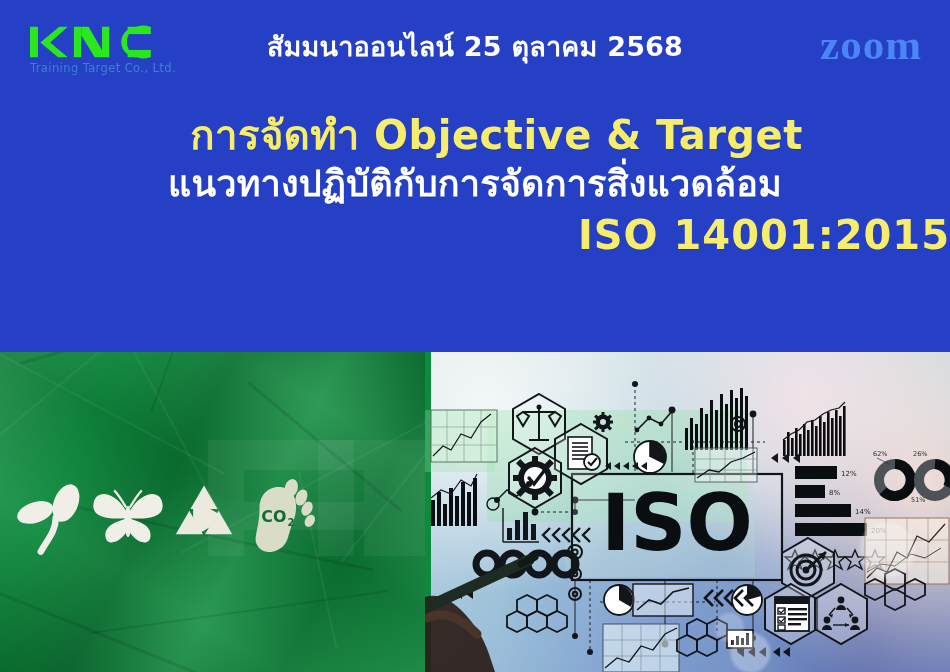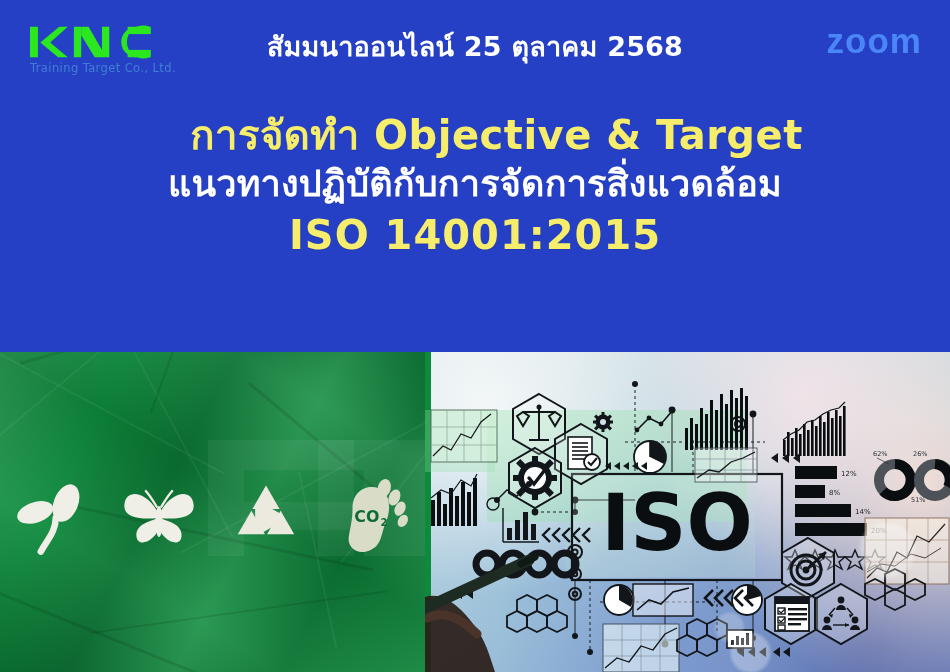--- a/index.html
+++ b/index.html
@@ -35,37 +35,37 @@
   #seminar-line {
     position:absolute; left:0; top:25px; width:950px;
     text-align:center; color:#ffffff;
     font-size:27px; font-weight:700; letter-spacing:.2px;
     font-family:"DejaVu Sans","Liberation Sans",sans-serif;
   }
 
   
   #zoom-logo {
     position:absolute; right:28px; top:23px;
-    font-size:35px; font-weight:700; letter-spacing:1px;
+    font-size:43px; font-weight:700; letter-spacing:1px;
     color:#4a86f7; line-height:1;
-    font-family:Liberation Sans, sans-serif;
+    font-family:Liberation Serif, serif;
   }
 
   
   #headline {
     position:absolute; left:0; top:112px; width:950px; text-align:center;
   }
   .hl {
     display:block; font-weight:700; line-height:1.18;
     font-family:"DejaVu Sans","Liberation Sans",sans-serif;
     text-shadow:0 1px 0 rgba(0,0,0,.12);
   }
   #hl1 { font-size:40px; color:#f5ed6b; letter-spacing:.5px;margin-left:43px; }
   #hl2 { font-size:36px; color:#ffffff; letter-spacing:.2px; margin-top:4px; }
-  #hl3 { font-size:40px; color:#f5ed6b; letter-spacing:1px; margin-top:6px; }
+  #hl3 { font-size:40px; color:#f5ed6b; letter-spacing:1px; margin-top:6px;text-align:right; }
 
   
   #bottom-row {
     position:absolute; left:0; top:352px; width:950px; height:320px;
   }
 
   
   #green-panel {
     position:absolute; left:0; top:0; width:425px; height:320px;
     overflow:hidden;
@@ -81,21 +81,21 @@
   .crease.dark { background:rgba(0,0,0,.10); }
 
   
   .gblock {
     position:absolute; background:rgba(255,255,255,.055); pointer-events:none;
   }
 
   
   #eco-row {
     position:absolute; left:0; top:118px; width:425px; height:96px;
-    display:flex; align-items:center; justify-content:space-between;
+    display:flex; align-items:center; justify-content:flex-start;
     padding:0 14px;
   }
   .eco-ico { width:76px; height:82px; display:block; }
 
   
   #iso-panel {
     position:absolute; left:425px; top:0; width:525px; height:320px;
     overflow:hidden;
     background:
       radial-gradient(circle at 12% 20%, rgba(255,255,255,.75) 0%, rgba(255,255,255,0) 34%),

